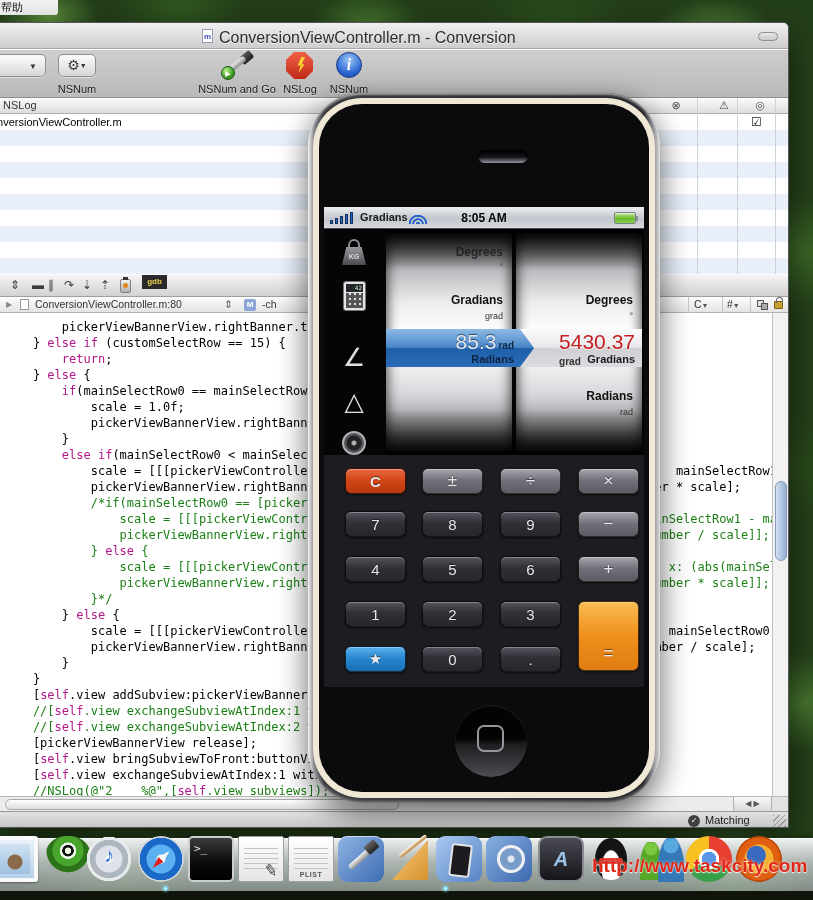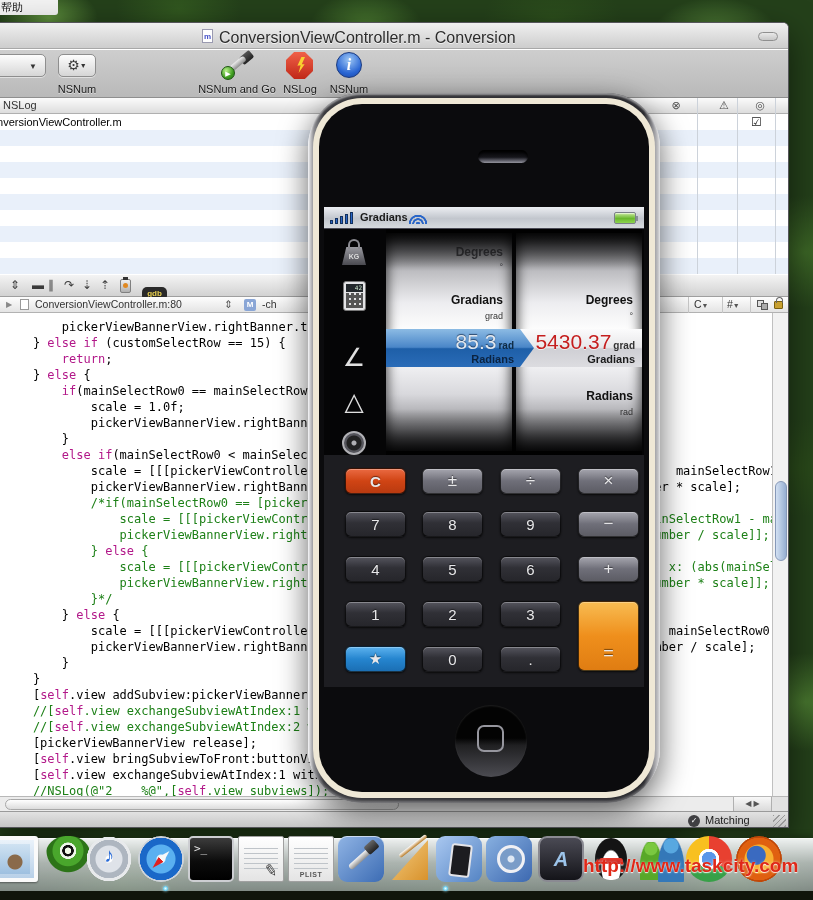--- a/index.html
+++ b/index.html
@@ -87,21 +87,21 @@
   .row1-check { left:751px; top:92px; font-size:12px; color:#222; }
 
   
   .debugbar { left:0; top:252px; width:100%; height:22px;
               background:linear-gradient(#f4f4f4,#d2d2d2); border-bottom:1px solid #9f9f9f; }
   .dbg-ic { position:absolute; top:3px; font-size:12px; color:#3a3a3a; }
   .can { left:120px; top:4px; width:11px; height:14px; border:1px solid #808080; border-radius:2px;
          background:linear-gradient(#f0f0f0,#b0b0b0); }
   .can::before { content:""; position:absolute; left:2px; top:-3px; width:5px; height:3px; background:#333; }
   .can::after { content:""; position:absolute; left:2px; top:3px; width:5px; height:5px; border-radius:50%; background:#e08820; }
-  .gdbbadge { left:142px; top:12px; width:25px; height:14px; background:#2a2a2a; border-radius:5px;
+  .gdbbadge { left:142px; top:0; width:25px; height:14px; background:#2a2a2a; border-radius:0;
               color:#e8d050; font-size:8px; font-weight:bold; text-align:center; line-height:14px; }
   .navbar { left:0; top:274px; width:100%; height:16px;
             background:linear-gradient(#fdfdfd,#e4e4e4); border-bottom:1px solid #b2b2b2;
             font-size:10.5px; color:#333; }
   .nv { position:absolute; top:1px; white-space:nowrap; }
   .mbadge { left:244px; top:2px; width:12px; height:12px; background:#8aa6d6; border-radius:2px;
             color:#fff; font-size:8px; font-weight:bold; text-align:center; line-height:12px; }
   .nv-sep { position:absolute; top:0; height:16px; width:1px; background:#c6c6c6; }
   .cp-sq { position:absolute; width:7px; height:7px; border:1px solid #555; background:#ddd; }
   .lockb { left:774px; top:4px; width:9px; height:8px; background:#c8a030; border:1px solid #7a6010; border-radius:1px; }
@@ -172,21 +172,21 @@
   .fadeT { position:absolute; left:62px; top:0; width:256px; height:42px; z-index:3;
            background:linear-gradient(rgba(0,0,0,.92),rgba(0,0,0,0)); pointer-events:none; }
   .fadeB { position:absolute; left:62px; bottom:0; width:256px; height:46px; z-index:3;
            background:linear-gradient(rgba(0,0,0,0),rgba(0,0,0,.92)); pointer-events:none; }
   .selL { position:absolute; left:62px; top:100px; width:148px; height:38px; z-index:5;
           background:linear-gradient(#8cbbe4 0%,#4a86c8 48%,#1e5fa8 52%,#2a6cb8 100%);
           clip-path:polygon(0 0,134px 0,148px 19px,134px 38px,0 38px); }
   .selR { position:absolute; left:192px; top:100px; width:126px; height:38px; z-index:4;
           background:linear-gradient(#fbfbfc 0%,#e8e8ea 48%,#cfcfd4 52%,#dcdce0 100%); }
   .selval { position:absolute; top:1px; right:20px; display:flex; align-items:baseline; gap:2px; }
-  .selR .selval { right:7px; }
+  .selR .selval { right:7px;flex-direction:column; }
   .vL { font-size:21px; color:#e2e7ee; text-shadow:0 -1px 1px rgba(10,30,60,.7); }
   .vR { font-size:21px; color:#c41e1e; text-shadow:0 1px 0 rgba(255,255,255,.6); }
   .uL { font-size:10px; color:#0e2a44; font-weight:bold; }
   .uR { font-size:10px; color:#333; font-weight:bold; }
   .nL { position:absolute; bottom:2px; right:20px; font-size:11px; font-weight:bold; color:#0b2340; }
   .nR { position:absolute; bottom:2px; right:7px; font-size:11px; font-weight:bold; color:#1a1a1a; }
 
   .cstrip { position:absolute; left:0; top:0; width:60px; height:226px; }
   .cicon { position:absolute; left:0; width:60px; text-align:center; color:#e0e0e0; }
   .kgw { position:absolute; left:18px; top:18px; width:24px; height:18px;
@@ -275,21 +275,21 @@
         background:radial-gradient(circle at 50% 18%, #58a8e0 0 7px, transparent 8px),
                    radial-gradient(ellipse at 50% 75%, #3478b8 0 13px, transparent 14px); }
   .ic-chrome { border-radius:50%;
         background:radial-gradient(circle, #5a96e8 0 7px, #ffffff 7.5px 10px, transparent 10.5px),
                    conic-gradient(#e84030 0 120deg, #38a048 120deg 240deg, #f8c020 240deg 360deg); }
   .ic-firefox { border-radius:50%;
         background:radial-gradient(circle at 44% 42%, #3a6ac0 0 9px, transparent 10px),
                    radial-gradient(circle, #f8b030 0 14px, #e06010 15px 21px, #c04808 21.5px 23px, transparent 23px); }
 
   .watermark { left:583px; top:855px; z-index:60; font-size:19px; font-weight:bold; color:#e02818;
-               text-shadow:0 1px 1px rgba(255,255,255,.85), 0 0 3px rgba(255,255,255,.6); }
+               text-shadow:0 1px 1px rgba(255,255,255,.85), 0 0 3px rgba(255,255,255,.6);padding-left:9px; }
 </style>
 </head>
 <body>
 
 <div class="abs menufrag">
   <span>帮助</span>
 </div>
 
 <div class="abs window">
   <div class="abs titlebar">
@@ -402,20 +402,21 @@
     <div class="abs sbar">
       <div class="sig">
           <span></span>
           <span></span>
           <span></span>
           <span></span>
           <span></span>
         </div>
       <div class="carrier">Gradians</div>
       <div class="wifi"></div>
+      <div class="time">8:05 AM</div>
       <div class="batt"></div>
     </div>
 
     <div class="abs converter">
       <div class="cstrip">
         <div class="kgw">KG</div>
         <div class="kgh"></div>
         <div class="calcb">
           <div class="calcd">42</div>
           <div class="calck"></div>

